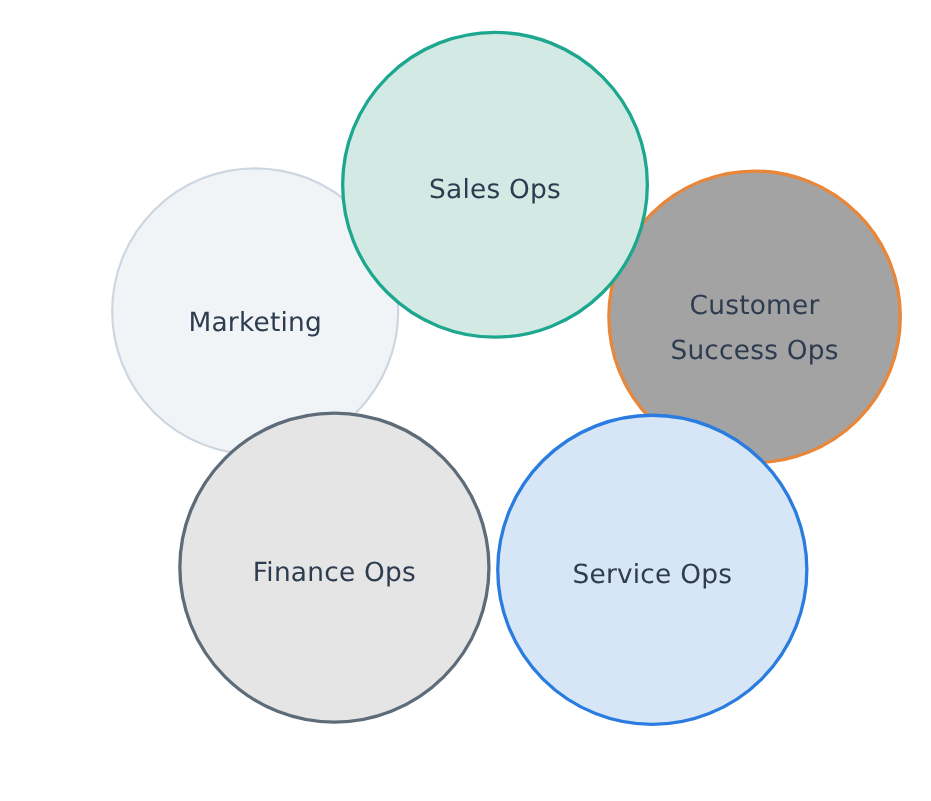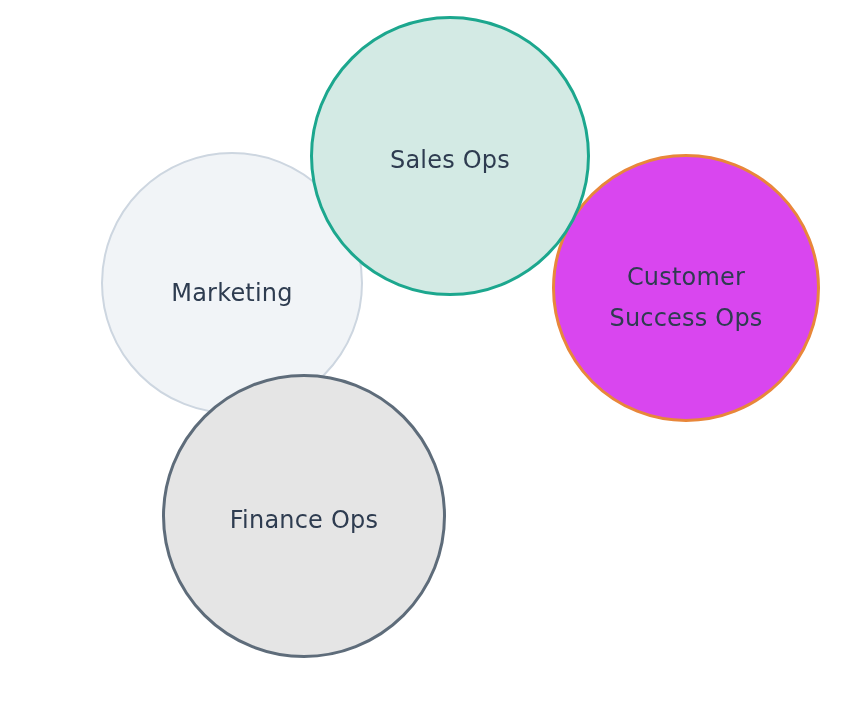--- a/index.html
+++ b/index.html
@@ -40,36 +40,42 @@
 <body>
 
 <div class="stage" style="background: rgb(255, 255, 255);">
 
   <div class="circle" style="left: 101px; top: 152px; width: 262px; height: 262px; background: rgb(241, 244, 247); border-color: rgb(205, 214, 224); border-width: 2.5px; color: rgb(46, 60, 80);">
     <div class="label two-line">
       <span class="line">Marketing</span>
     </div>
   </div>
 
-  <div class="circle" style="left: 552px; top: 154px; width: 268px; height: 268px; background: #d946ef; border-color: rgb(232, 135, 58); border-width: 3px; color: rgb(46, 60, 80);">
+  <div class="circle" style="left: 552px; top: 154px; width: 268px; height: 268px; background: #a3a3a3; border-color: rgb(232, 135, 58); border-width: 3px; color: rgb(46, 60, 80);">
     <div class="label two-line">
       <span class="line">Customer</span>
       <span class="line">Success Ops</span>
     </div>
   </div>
 
-  <div class="circle" style="left: 310px; top: 16px; width: 280px; height: 280px; background: rgb(211, 234, 228); border-color: rgb(28, 167, 142); border-width: 3px; color: rgb(46, 60, 80);">
+  <div class="circle" style="left: 310px; top: 28px; width: 280px; height: 280px; background: rgb(211, 234, 228); border-color: rgb(28, 167, 142); border-width: 3px; color: rgb(46, 60, 80);">
     <div class="label">
       <span class="line">Sales Ops</span>
 
     </div>
   </div>
 
   <div class="circle" style="left: 162px; top: 374px; width: 284px; height: 284px; background: #e5e5e5; border-color: rgb(94, 108, 122); border-width: 3px; color: rgb(46, 60, 80);">
     <div class="label">
       <span class="line">Finance Ops</span>
 
     </div>
   </div>
 
+  <div class="circle" style="left: 451px; top: 376px; width: 284px; height: 284px; background: rgb(215, 230, 246); border-color: rgb(42, 124, 224); border-width: 3px; color: rgb(46, 60, 80);">
+    <div class="label">
+      <span class="line">Service Ops</span>
+
+    </div>
+  </div>
 
 
 </div>
 
 </body></html>

